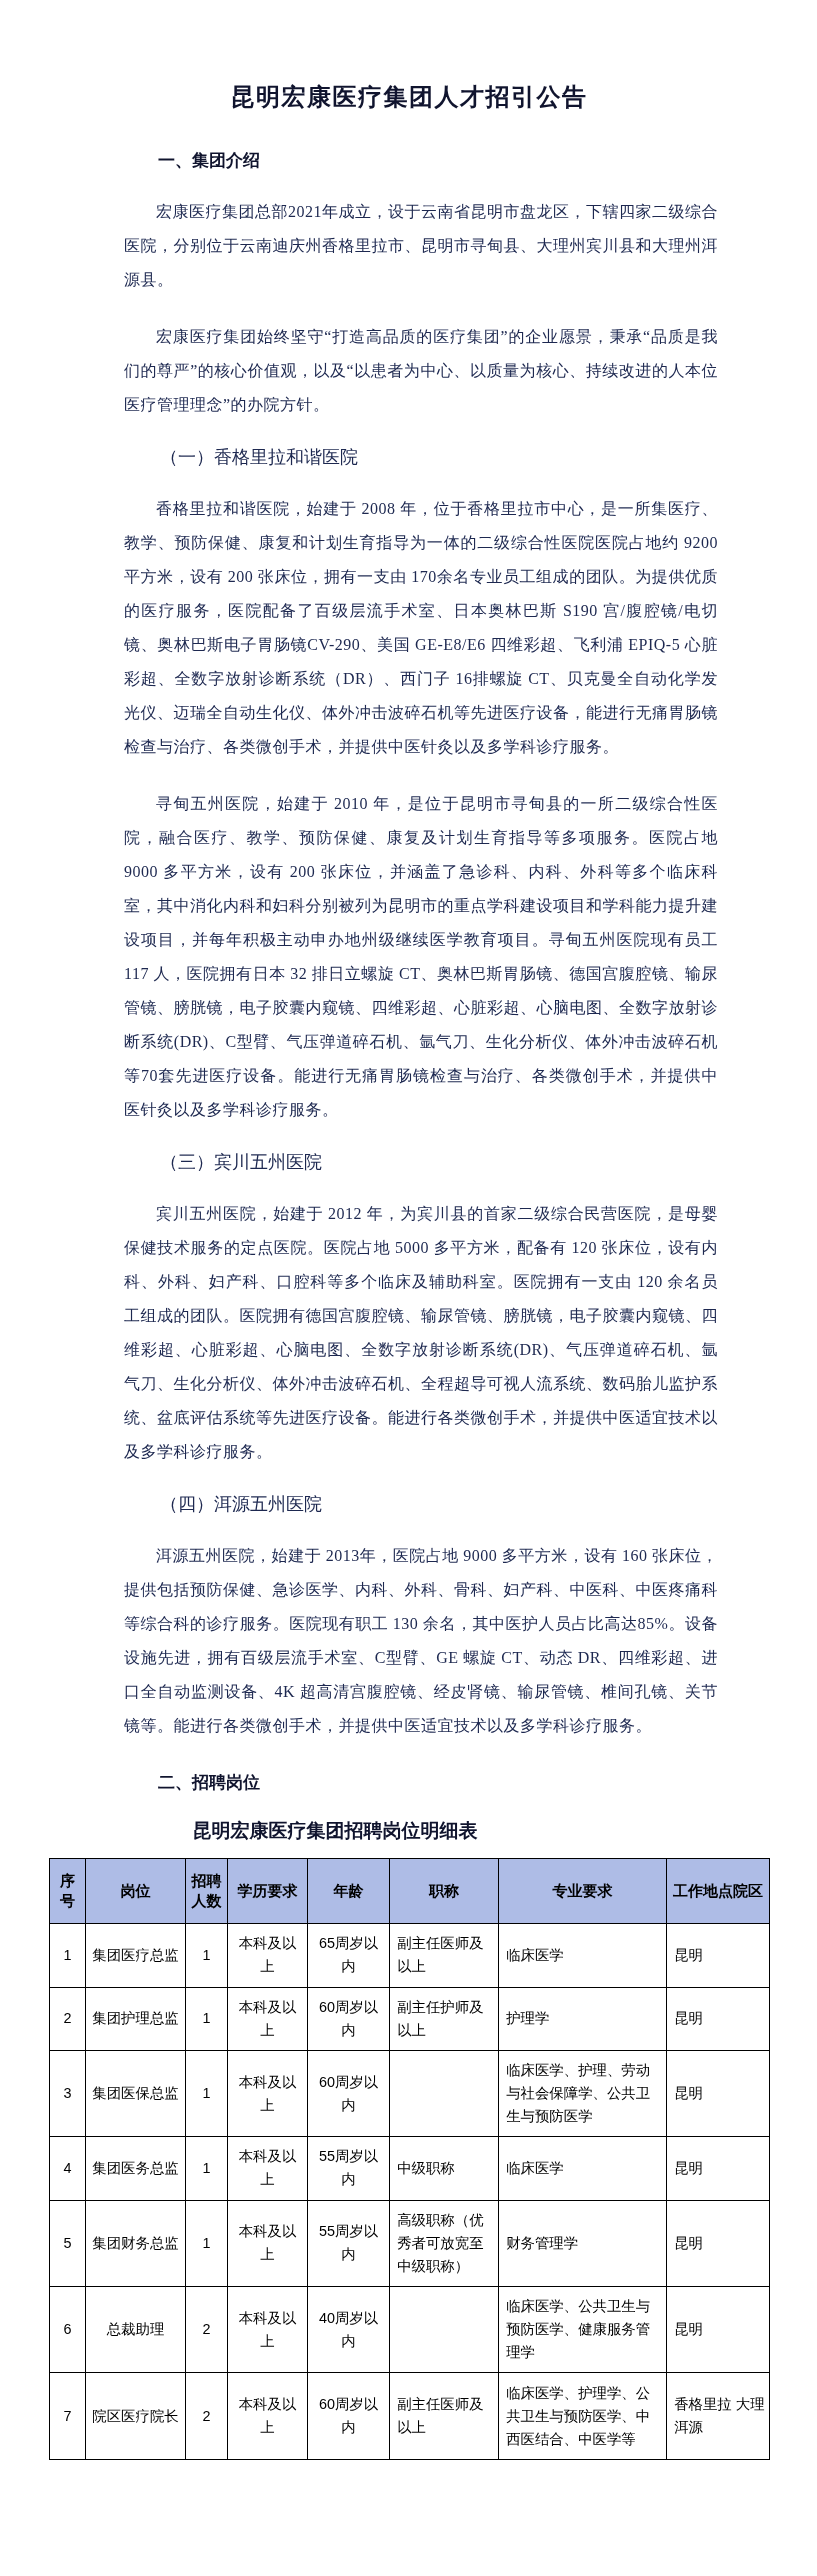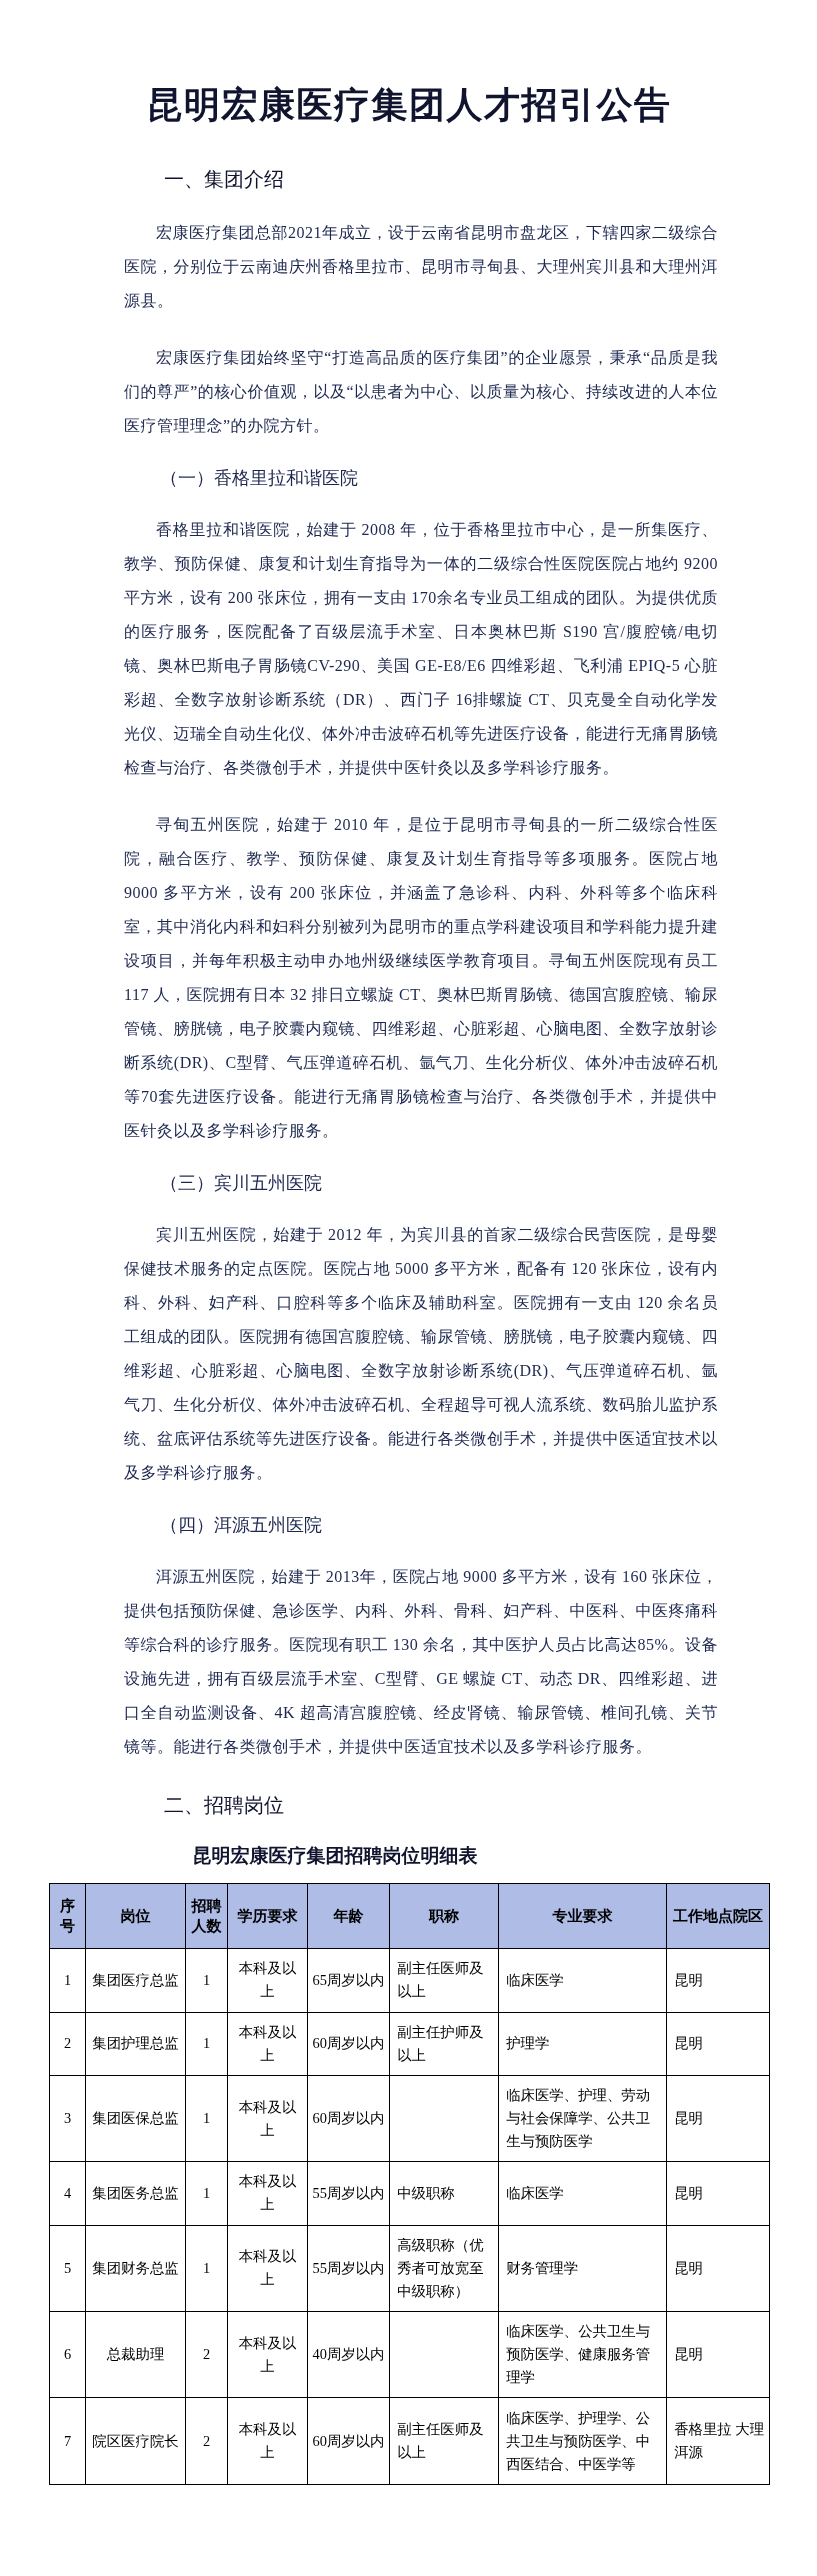--- a/index.html
+++ b/index.html
@@ -18,32 +18,32 @@
   }
   .page{
     width:818px;
     min-height:4015px;
     padding:81px 0 129px 0;
     background:var(--page-bg);
   }
   .doc-title{
     text-align:center;
     font-weight:bold;
-    font-size:36px;
+    font-size:24px;
     letter-spacing:1.5px;
     color:var(--title-ink);
     margin:0 93px 36px 93px;
   }
   .text-block{
     margin:0 100px 0 124px;
   }
   .sec-heading{
     font-family:"Liberation Sans","DejaVu Sans",sans-serif;
-    font-weight:normal;
-    font-size:20px;
+    font-weight:bold;
+    font-size:17px;
     color:var(--title-ink);
     text-indent:2em;
     margin:28px 0 15.5px 0;
   }
   .sub-heading{
     font-weight:normal;
     font-size:18px;
     color:var(--body-ink);
     text-indent:2em;
     margin:23px 0 9.3px 0;
@@ -64,21 +64,21 @@
     font-family:"Liberation Sans","DejaVu Sans",sans-serif;
     font-weight:bold;
     font-size:19px;
     color:var(--title-ink);
     text-align:center;
     margin:0 0 14.4px 0;
   }
   table.jobs{
     border-collapse:collapse;
     width:721px;
-    font-family:Liberation Serif, serif;
+    font-family:Liberation Sans, sans-serif;
     font-size:14.4px;
     color:var(--table-ink);
     border:1.5px solid #000;
     table-layout:fixed;
   }
   table.jobs th{
     background:var(--thead-bg);
     border:1px solid #000;
     font-weight:bold;
     font-size:15px;

